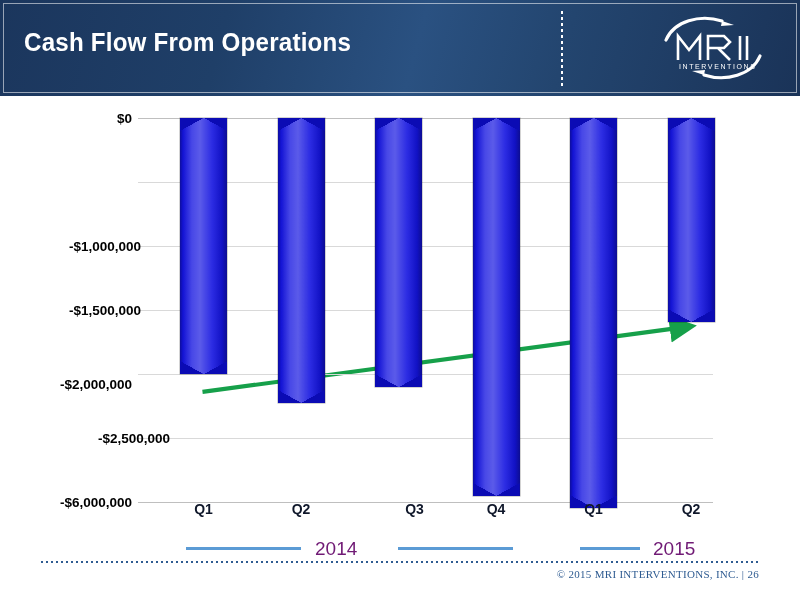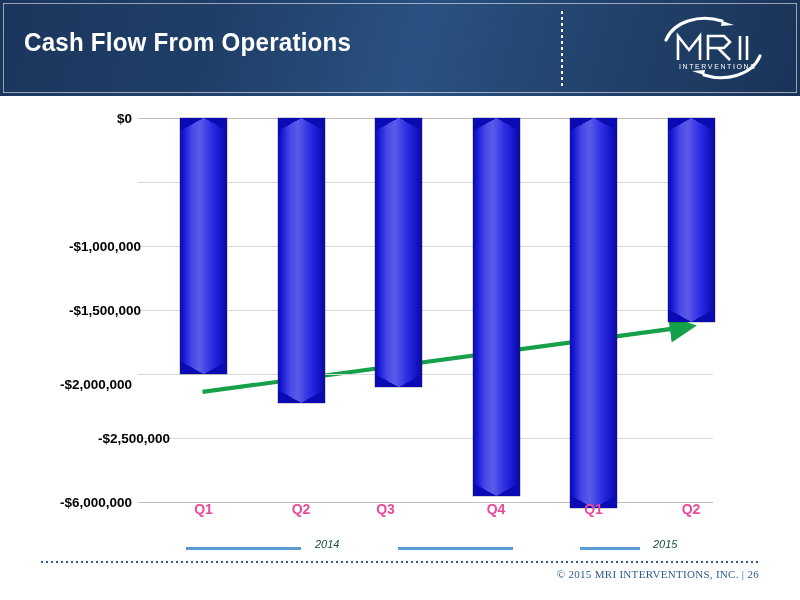--- a/index.html
+++ b/index.html
@@ -76,32 +76,32 @@
       linear-gradient(to bottom left,#0b0bb4 49.6%,transparent 50%) right top/50% 100% no-repeat;
   }
   .bevel-bottom{
     position:absolute;left:0;bottom:0;width:100%;height:13px;
     background:
       linear-gradient(to top right,#0b0bb4 49.6%,transparent 50%) left bottom/50% 100% no-repeat,
       linear-gradient(to top left,#0b0bb4 49.6%,transparent 50%) right bottom/50% 100% no-repeat;
   }
   .xlabel{
     position:absolute;width:47px;text-align:center;top:405px;
-    font-size:14px;font-weight:bold;color:#ec4899;
+    font-size:14px;font-weight:bold;color:#0f172a;
     font-family:"Liberation Sans", sans-serif;
   }
 
   #trend-svg{position:absolute;left:0;top:0;width:800px;height:460px;pointer-events:none;}
 
   
   #yearband{position:absolute;left:0;top:538px;width:800px;height:22px;}
   .yearline{position:absolute;height:3px;background:#5b9bd5;top:9px;}
   .yearlabel{
-    position:absolute;top:0px;font-size:11px;color:#14532d;
-    font-family:"Liberation Sans", sans-serif;white-space:nowrap;font-style:italic;
+    position:absolute;top:0px;font-size:19px;color:#701a75;
+    font-family:"Liberation Sans", sans-serif;white-space:nowrap;
   }
 
   
   #footer-dots{
     position:absolute;left:41px;top:561px;width:718px;height:2px;
     background-image:linear-gradient(to right,#2e5b91 0 2px,transparent 2px 5px);
     background-size:5px 2px;
   }
   #footer-text{
     position:absolute;right:41px;top:568px;
@@ -176,21 +176,21 @@
     <div class="xlabel" style="left: 180px;">Q1</div>
     <div class="bar" title="Q2 2014: -2230000" style="left: 277.5px; top: 22px; height: 285.44px;">
       <div class="bevel-top"></div>
       <div class="bevel-bottom"></div>
     </div>
     <div class="xlabel" style="left: 277.5px;">Q2</div>
     <div class="bar" title="Q3 2014: -2100000" style="left: 375px; top: 22px; height: 268.8px;">
       <div class="bevel-top"></div>
       <div class="bevel-bottom"></div>
     </div>
-    <div class="xlabel" style="left: 362px;">Q3</div>
+    <div class="xlabel" style="left: 391px;">Q3</div>
     <div class="bar" title="Q4 2014: -2950000" style="left: 472.5px; top: 22px; height: 377.6px;">
       <div class="bevel-top"></div>
       <div class="bevel-bottom"></div>
     </div>
     <div class="xlabel" style="left: 472.5px;">Q4</div>
     <div class="bar" title="Q1 2015: -3050000" style="left: 570px; top: 22px; height: 390.4px;">
       <div class="bevel-top"></div>
       <div class="bevel-bottom"></div>
     </div>
     <div class="xlabel" style="left: 570px;">Q1</div>

